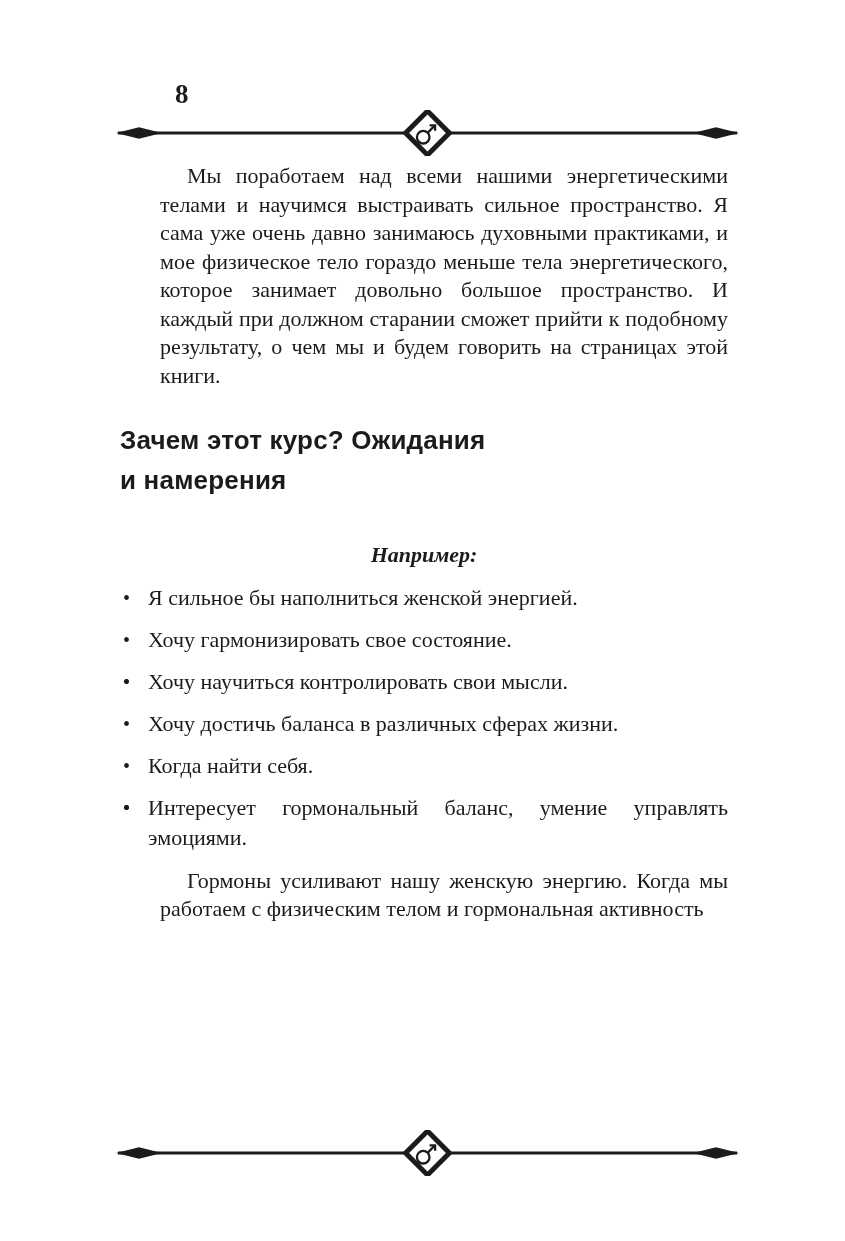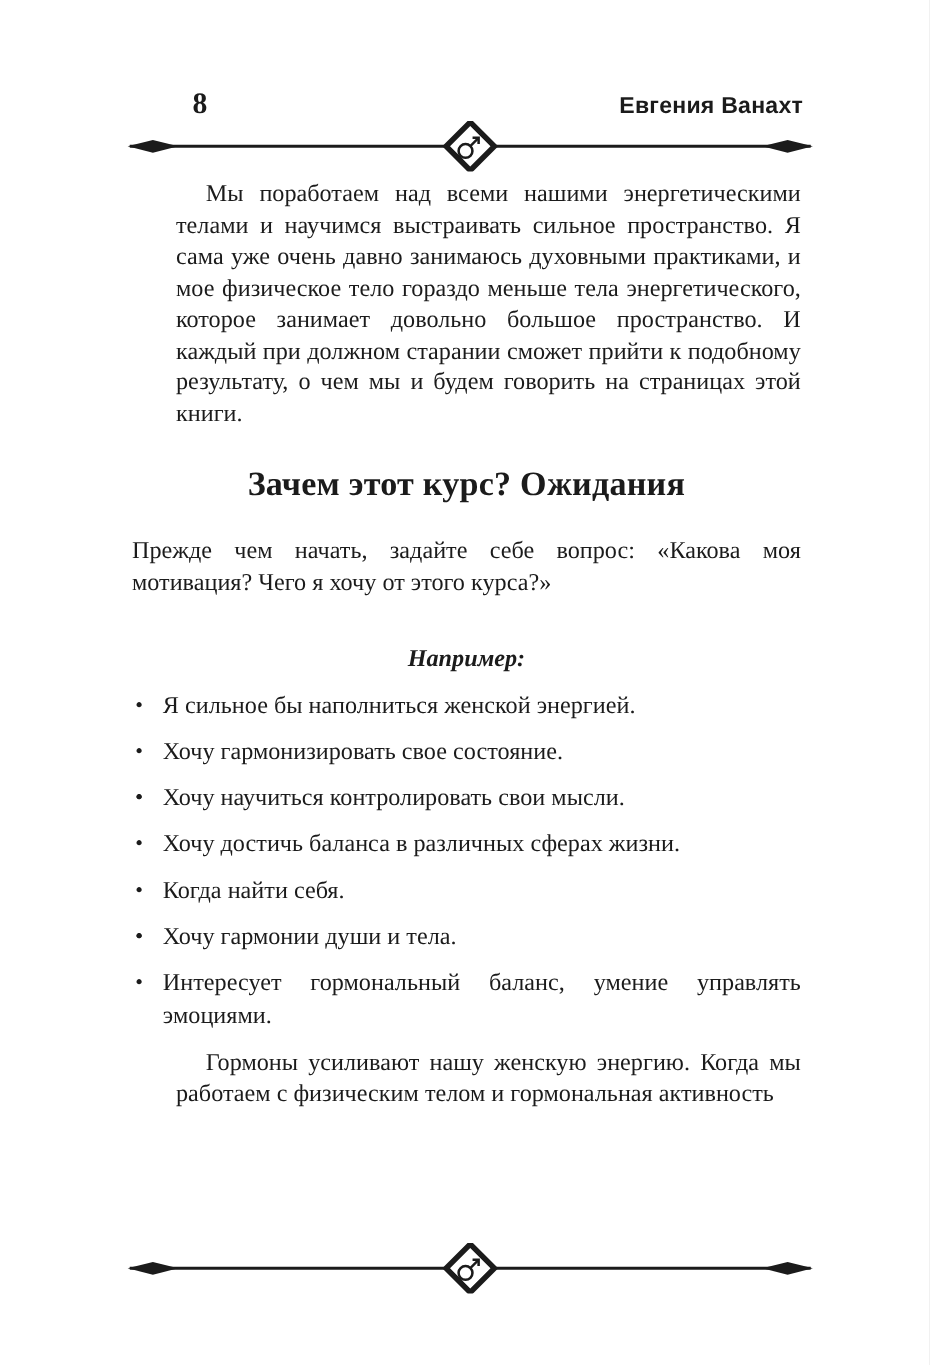--- a/index.html
+++ b/index.html
@@ -60,25 +60,25 @@
     width: 608px;
     font-size: 22px;
     line-height: 28.5px;
     text-align: justify;
   }
   p { margin: 0; }
   .para-indent { text-indent: 27px; margin-left: 40px; }
 
   .section-heading {
     margin: 30px 0 0 0;
-    font-family: Liberation Serif, serif;
+    font-family: Liberation Sans, sans-serif;
     font-weight: bold;
-    font-size: 31px;
+    font-size: 26px;
     line-height: 40px;
-    text-align: center;
+    text-align: left;
     letter-spacing: 0.2px;
   }
 
   .question-para { margin-top: 26px; }
 
   .list-label {
     margin-top: 41px;
     font-weight: bold;
     text-align: center;
     font-style: italic;
@@ -108,56 +108,54 @@
   .outro-para { margin-top: 14px; }
 </style>
 </head>
 <body>
 
 <div class="page">
 
   <header class="running-head">
     <div class="running-head-row">
       <span class="page-number">8</span>
-      <span class="author-name">Евгения Ванахт</span>
     </div>
     <div class="divider">
       <svg width="625" height="46" viewBox="0 0 625 46">
         <line x1="3" y1="23" x2="622" y2="23" stroke="#1b1b1b" stroke-width="2.8"></line>
         <path d="M 1 23 L 24 17.2 L 47 23 L 24 28.8 Z" fill="#1b1b1b"></path>
         <path d="M 578 23 L 601 17.2 L 624 23 L 601 28.8 Z" fill="#1b1b1b"></path>
         <rect x="297" y="7.5" width="31" height="31" transform="rotate(45 312.5 23)" fill="#ffffff" stroke="#1b1b1b" stroke-width="5"></rect>
         <g stroke="#1b1b1b" stroke-width="2.3" fill="none">
           <circle cx="308.2" cy="27.2" r="6.3"></circle>
           <line x1="312.8" y1="22.6" x2="319.6" y2="15.8"></line>
           <path d="M 314.6 15.3 L 320.1 15.3 L 320.1 20.8"></path>
         </g>
       </svg>
     </div>
   </header>
 
   <main class="body-text">
 
     <p class="para-indent">Мы поработаем над всеми нашими энергетическими телами и научимся выстраивать сильное пространство. Я сама уже очень давно занимаюсь духовными практиками, и мое физическое тело гораздо меньше тела энергетического, которое занимает довольно большое пространство. И каждый при должном старании сможет прийти к подобному результату, о чем мы и будем говорить на страницах этой книги.</p>
 
-    <h1 class="section-heading"><span>Зачем этот курс? Ожидания</span><br></h1>
+    <h1 class="section-heading"><span>Зачем этот курс? Ожидания</span><br><span>и намерения</span></h1>
 
-    <p class="question-para">Прежде чем начать, задайте себе вопрос: «Какова моя мотивация? Чего я хочу от этого курса?»</p>
 
     <p class="list-label">Например:</p>
 
     <ul class="goal-list">
       <li><span class="bullet-dot">•</span><span>Я сильное бы наполниться женской энергией.</span></li>
       <li><span class="bullet-dot">•</span><span>Хочу гармонизировать свое состояние.</span></li>
       <li><span class="bullet-dot">•</span></li>
       <li><span class="bullet-dot">•</span><span>Хочу научиться контролировать свои мысли.</span></li>
       <li><span class="bullet-dot">•</span><span>Хочу достичь баланса в различных сферах жизни.</span></li>
       <li><span class="bullet-dot">•</span><span>Когда найти себя.</span></li>
       <li><span class="bullet-dot">•</span></li>
-      <li><span class="bullet-dot">•</span><span>Хочу гармонии души и тела.</span></li>
+      <li><span class="bullet-dot">•</span></li>
       <li><span class="bullet-dot">•</span><span>Интересует гормональный баланс, умение управлять эмоциями.</span></li>
     </ul>
 
     <p class="outro-para para-indent">Гормоны усиливают нашу женскую энергию. Когда мы работаем с физическим телом и гормональная активность</p>
 
   </main>
 
   <footer class="page-footer">
     <svg width="625" height="46" viewBox="0 0 625 46">
       <line x1="3" y1="23" x2="622" y2="23" stroke="#1b1b1b" stroke-width="2.8"></line>

